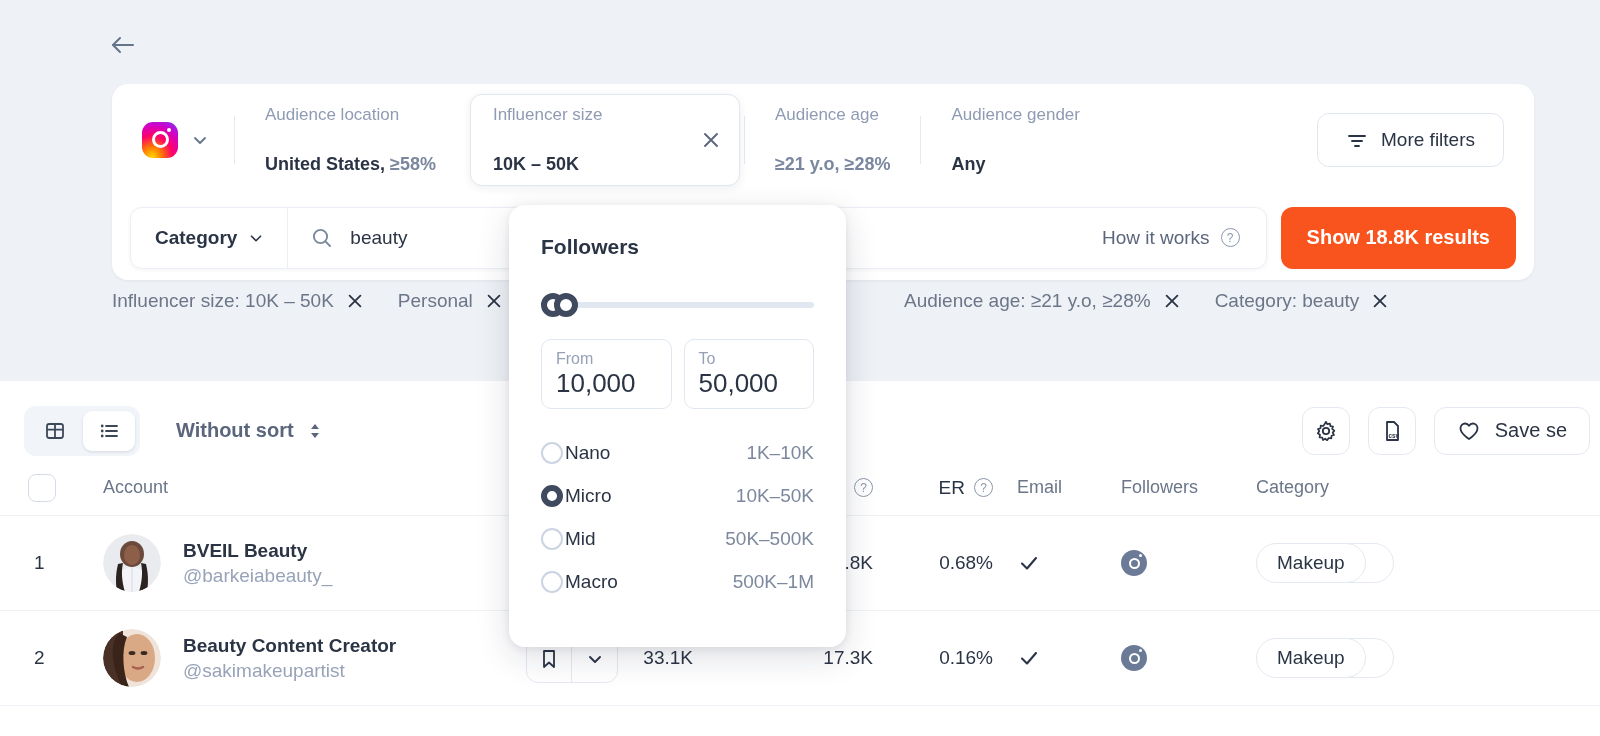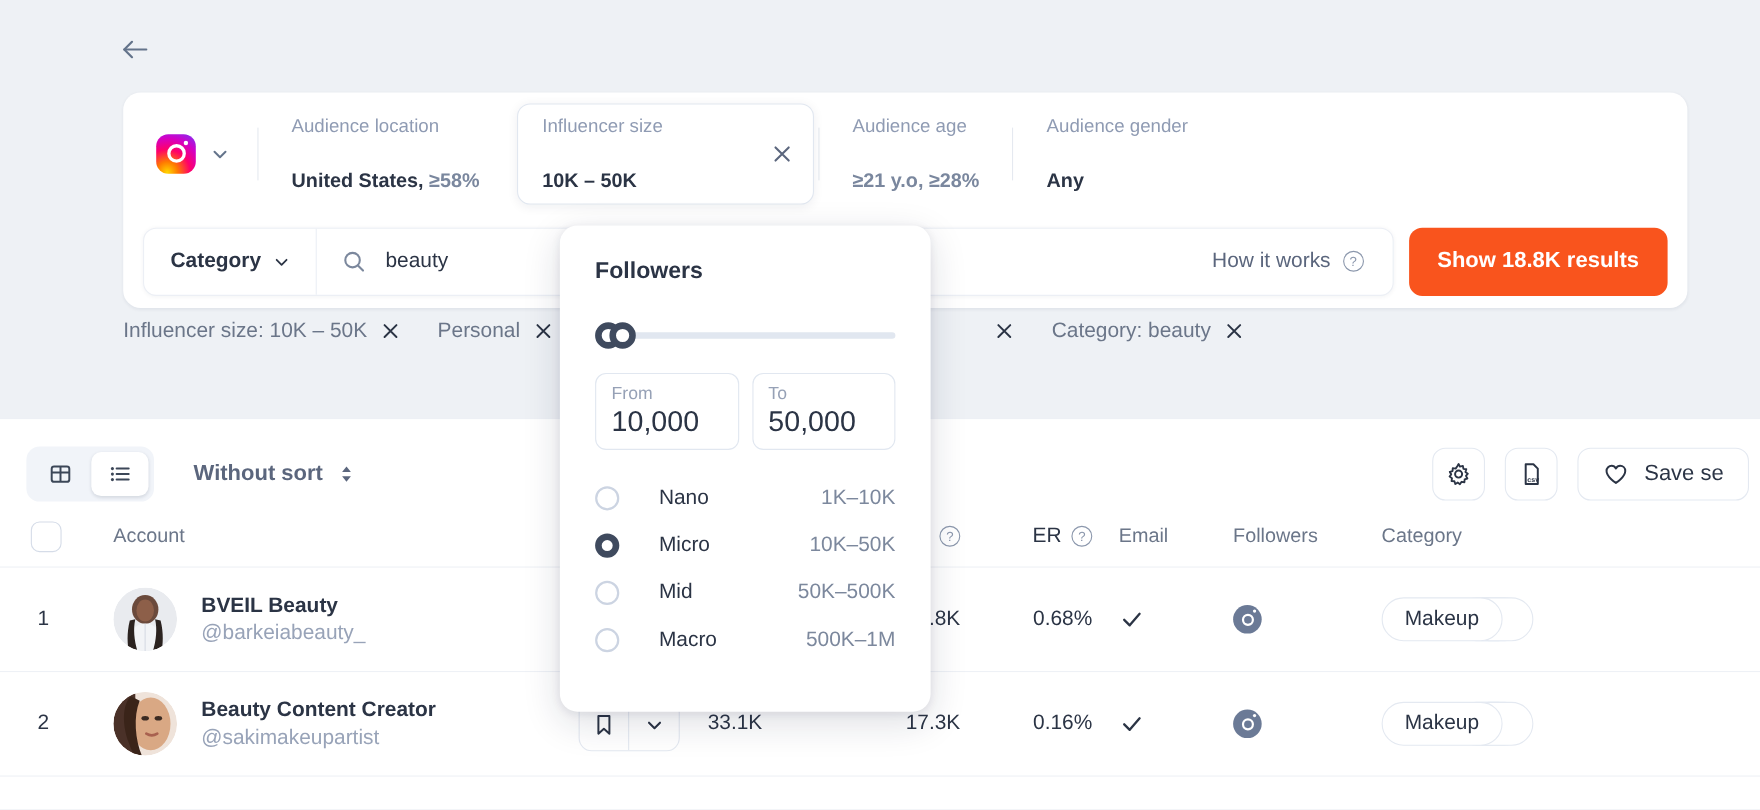--- a/index.html
+++ b/index.html
@@ -244,21 +244,21 @@
   .range-box .rv { font-size: 26px; color: #2b3445; line-height: 28px; }
   .radio-list { margin-top: 22px; }
   .radio-row {
     display: flex; align-items: center; height: 43px; cursor: pointer;
   }
   .radio {
     width: 22px; height: 22px; border-radius: 50%;
     border: 2px solid #ccd4e2; background: #fff; flex: none;
   }
   .radio.sel { border: 6px solid #3f4a5e; background: #fff; }
-  .radio-label { margin-left: 36px; font-size: 19px; color: #2b3445; }
+  .radio-label { margin-left: 2px; font-size: 19px; color: #2b3445; }
   .radio-range { margin-left: auto; font-size: 19px; color: #7c889d; }
 
   .arrow-ic { display: block; }
 </style>
 </head>
 <body>
 
 <div class="page">
 
   <div class="back-row">
@@ -310,20 +310,28 @@
         <span class="val"><span class="muted">≥21 y.o, ≥28%</span></span>
       </div>
 
       <div class="fdiv"></div>
 
       <div class="fitem">
         <span class="lbl">Audience gender</span>
         <span class="val">Any</span>
       </div>
 
+      <div class="more-filters">
+        <svg width="22" height="22" viewBox="0 0 22 22" fill="none">
+          <path d="M3 7 H19" stroke="#2b3445" stroke-width="1.9" stroke-linecap="round"></path>
+          <path d="M6 12 H16" stroke="#2b3445" stroke-width="1.9" stroke-linecap="round"></path>
+          <path d="M9 17 H13" stroke="#2b3445" stroke-width="1.9" stroke-linecap="round"></path>
+        </svg>
+        <span>More filters</span>
+      </div>
     </div>
 
     <div class="search-row">
       <div class="search-shell">
         <div class="cat-btn">
           <span>Category</span>
           <svg width="18" height="18" viewBox="0 0 20 20" fill="none">
               <path d="M5 8 L10 13 L15 8" stroke="#2b3445" stroke-width="1.8" stroke-linecap="round" stroke-linejoin="round"></path>
             </svg>
         </div>
@@ -358,20 +366,21 @@
       <span class="cx">
           <svg width="18" height="18" viewBox="0 0 20 20" fill="none">
             <path d="M4 4 L16 16 M16 4 L4 16" stroke="#2b3445" stroke-width="2" stroke-linecap="round"></path>
           </svg>
         </span>
     </div>
     <div class="chip">
       <span>Au</span>
     </div>
     <div class="chip" style="margin-left:310px">
+      <span>Audience age: ≥21 y.o, ≥28%</span>
       <span class="cx">
           <svg width="18" height="18" viewBox="0 0 20 20" fill="none">
             <path d="M4 4 L16 16 M16 4 L4 16" stroke="#2b3445" stroke-width="2" stroke-linecap="round"></path>
           </svg>
         </span>
     </div>
     <div class="chip">
       <span>Category: beauty</span>
       <span class="cx">
           <svg width="18" height="18" viewBox="0 0 20 20" fill="none">

